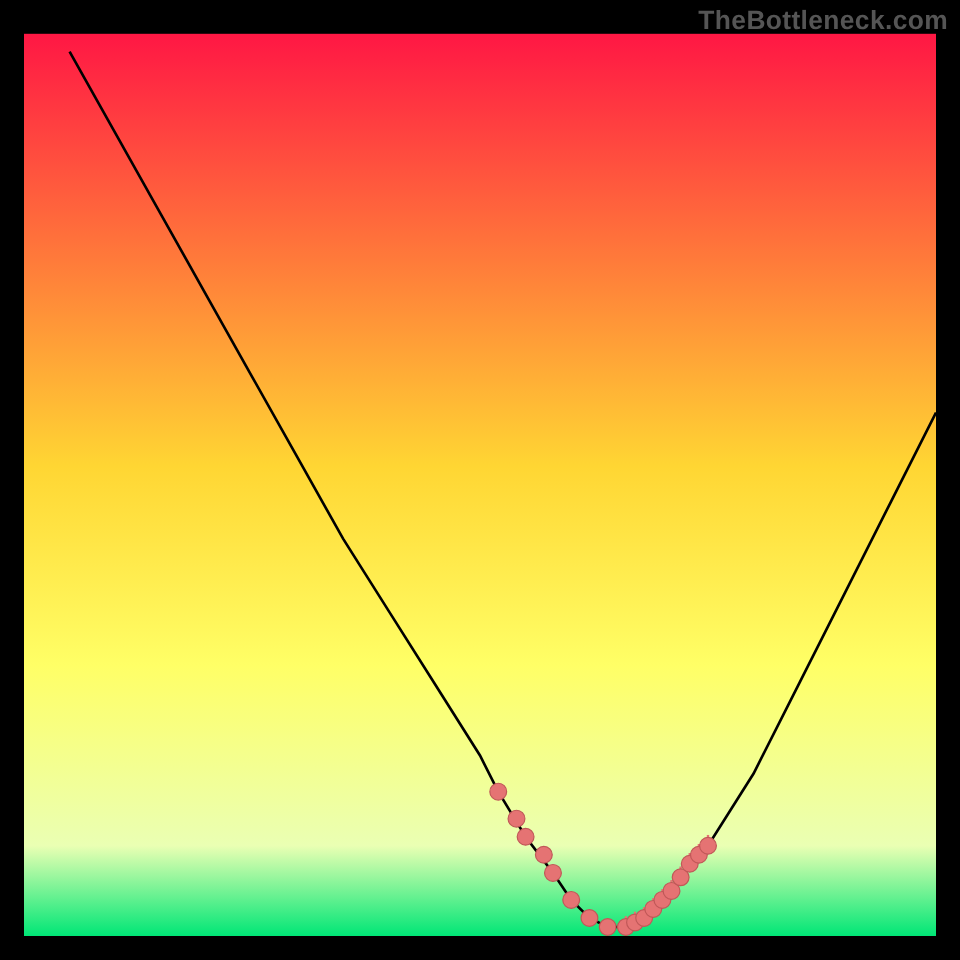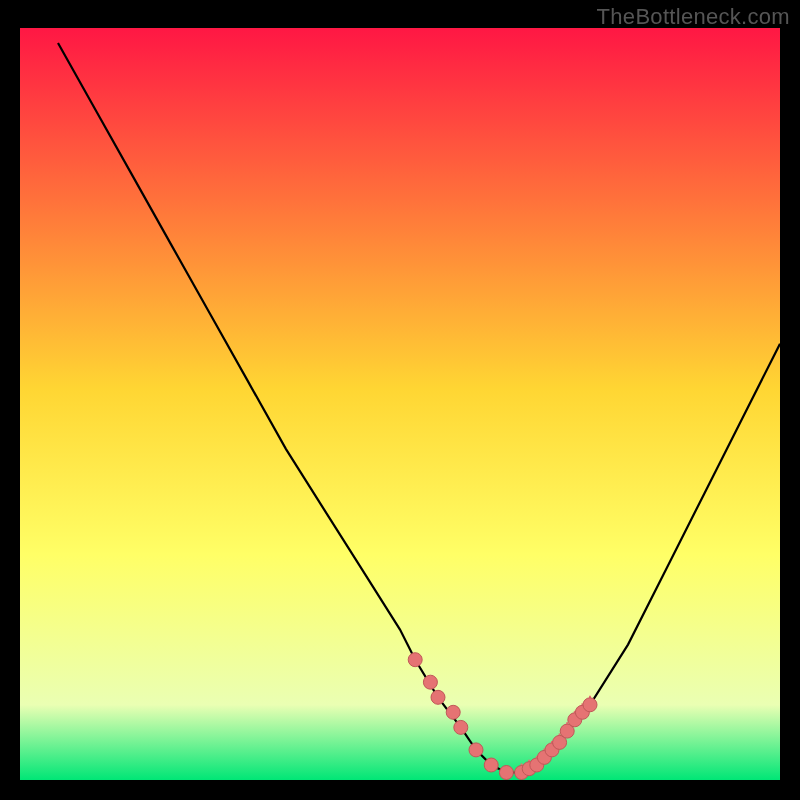--- a/index.html
+++ b/index.html
@@ -16,21 +16,21 @@
     width: 800px;
     height: 800px;
     background: #000;
   }
   .watermark {
     position: absolute;
     top: 4px;
     right: 10px;
     color: #555;
     font-size: 22px;
-    font-weight: 400;
+    font-weight: 700;
     letter-spacing: 0.3px;
     z-index: 5;
   }
   .plot-wrap {
     position: absolute;
     left: 20px;
     top: 28px;
     width: 760px;
     height: 752px;
     background: #000;

